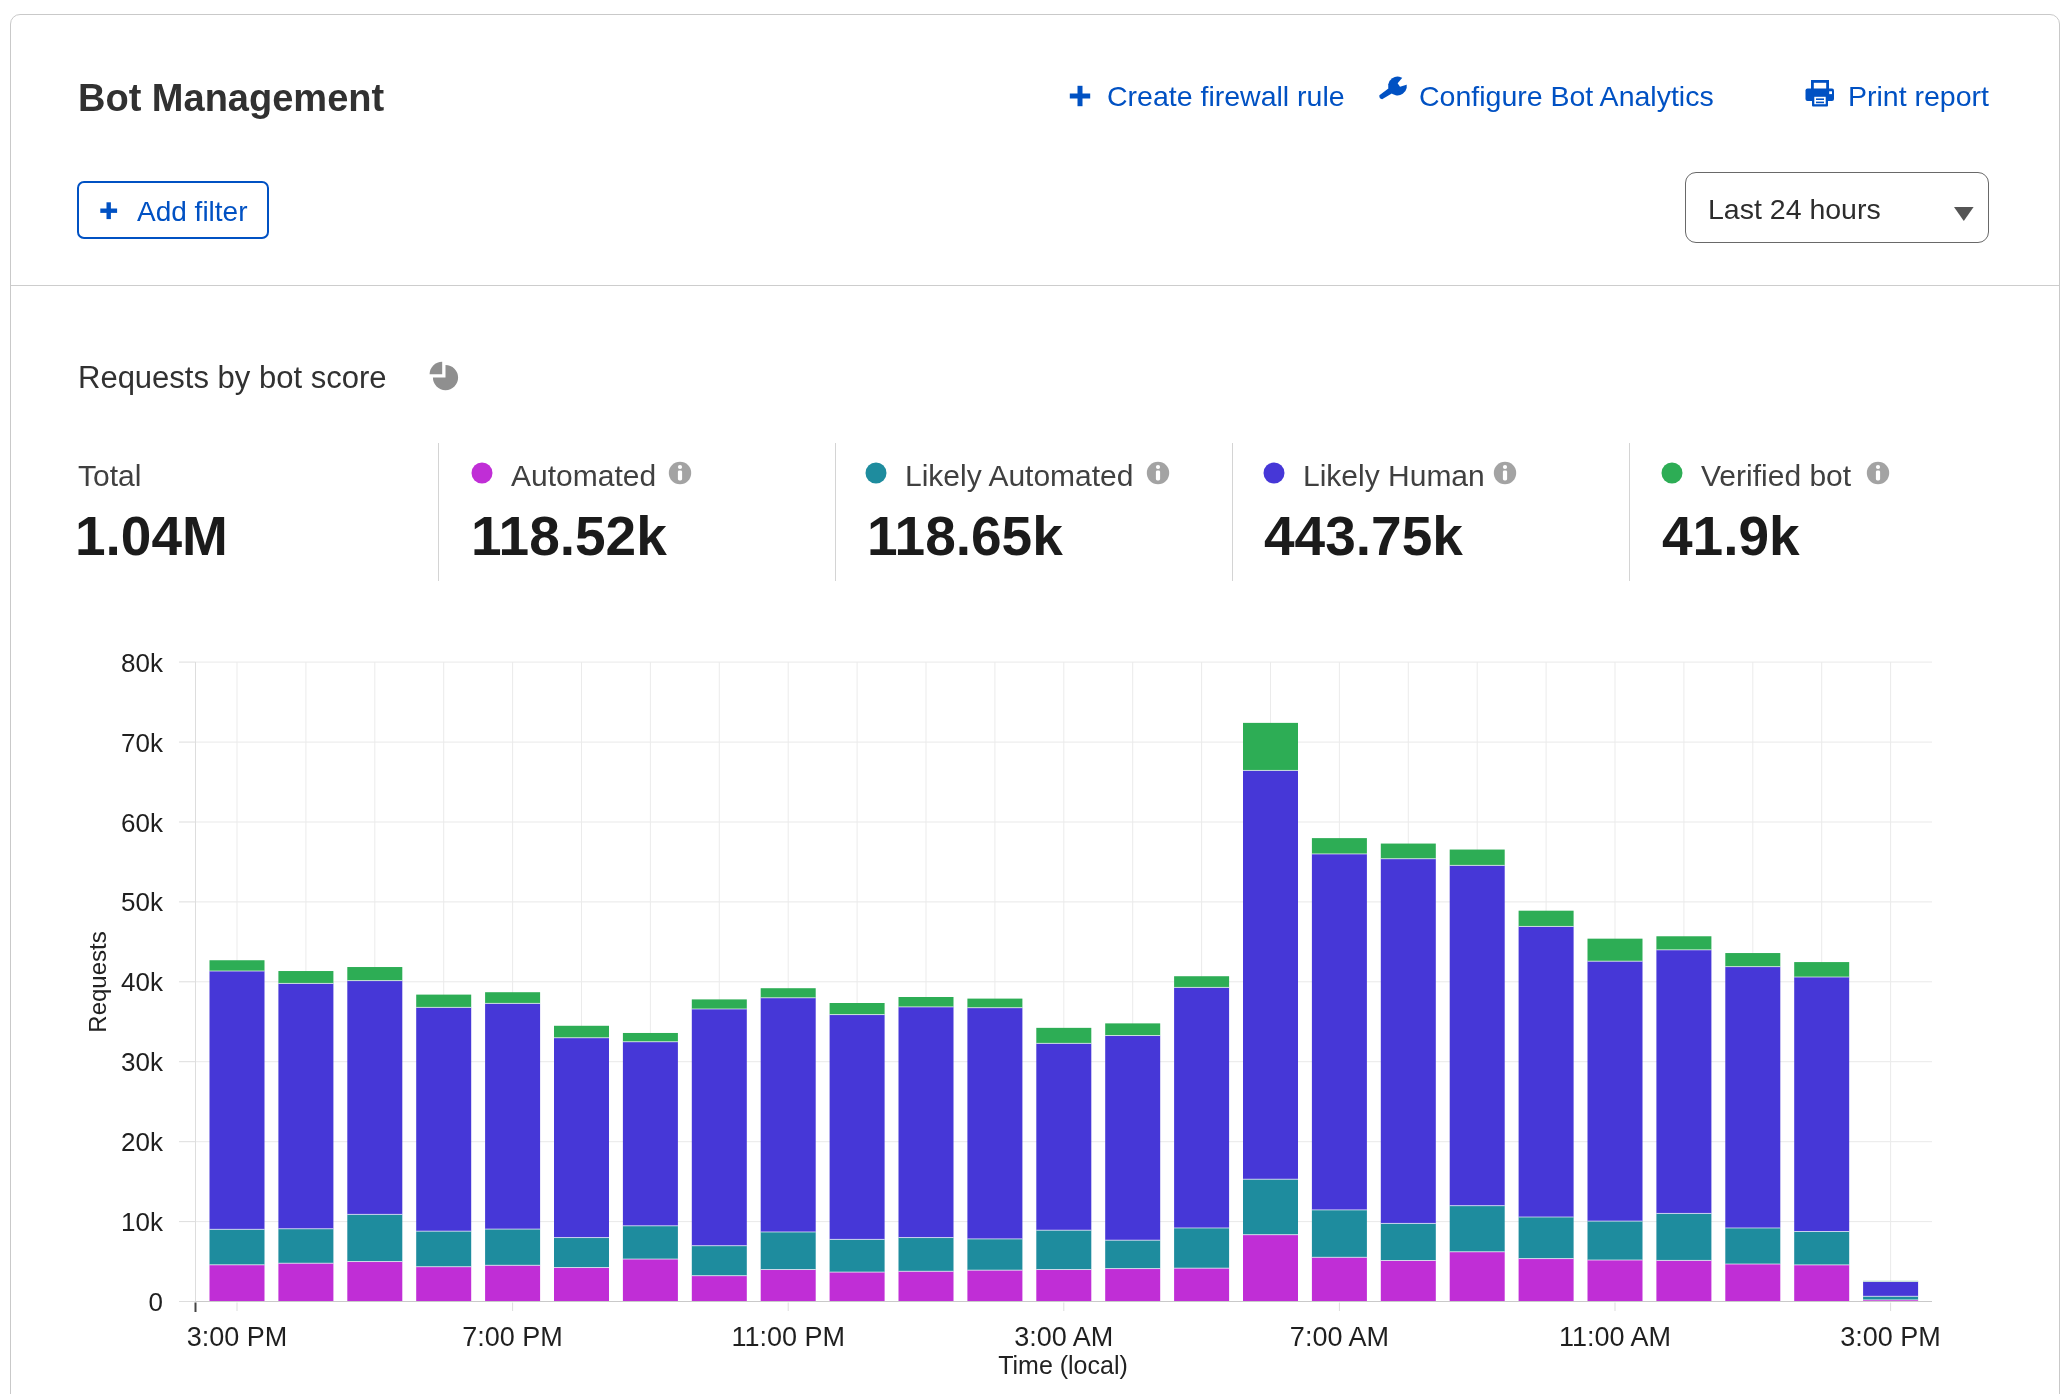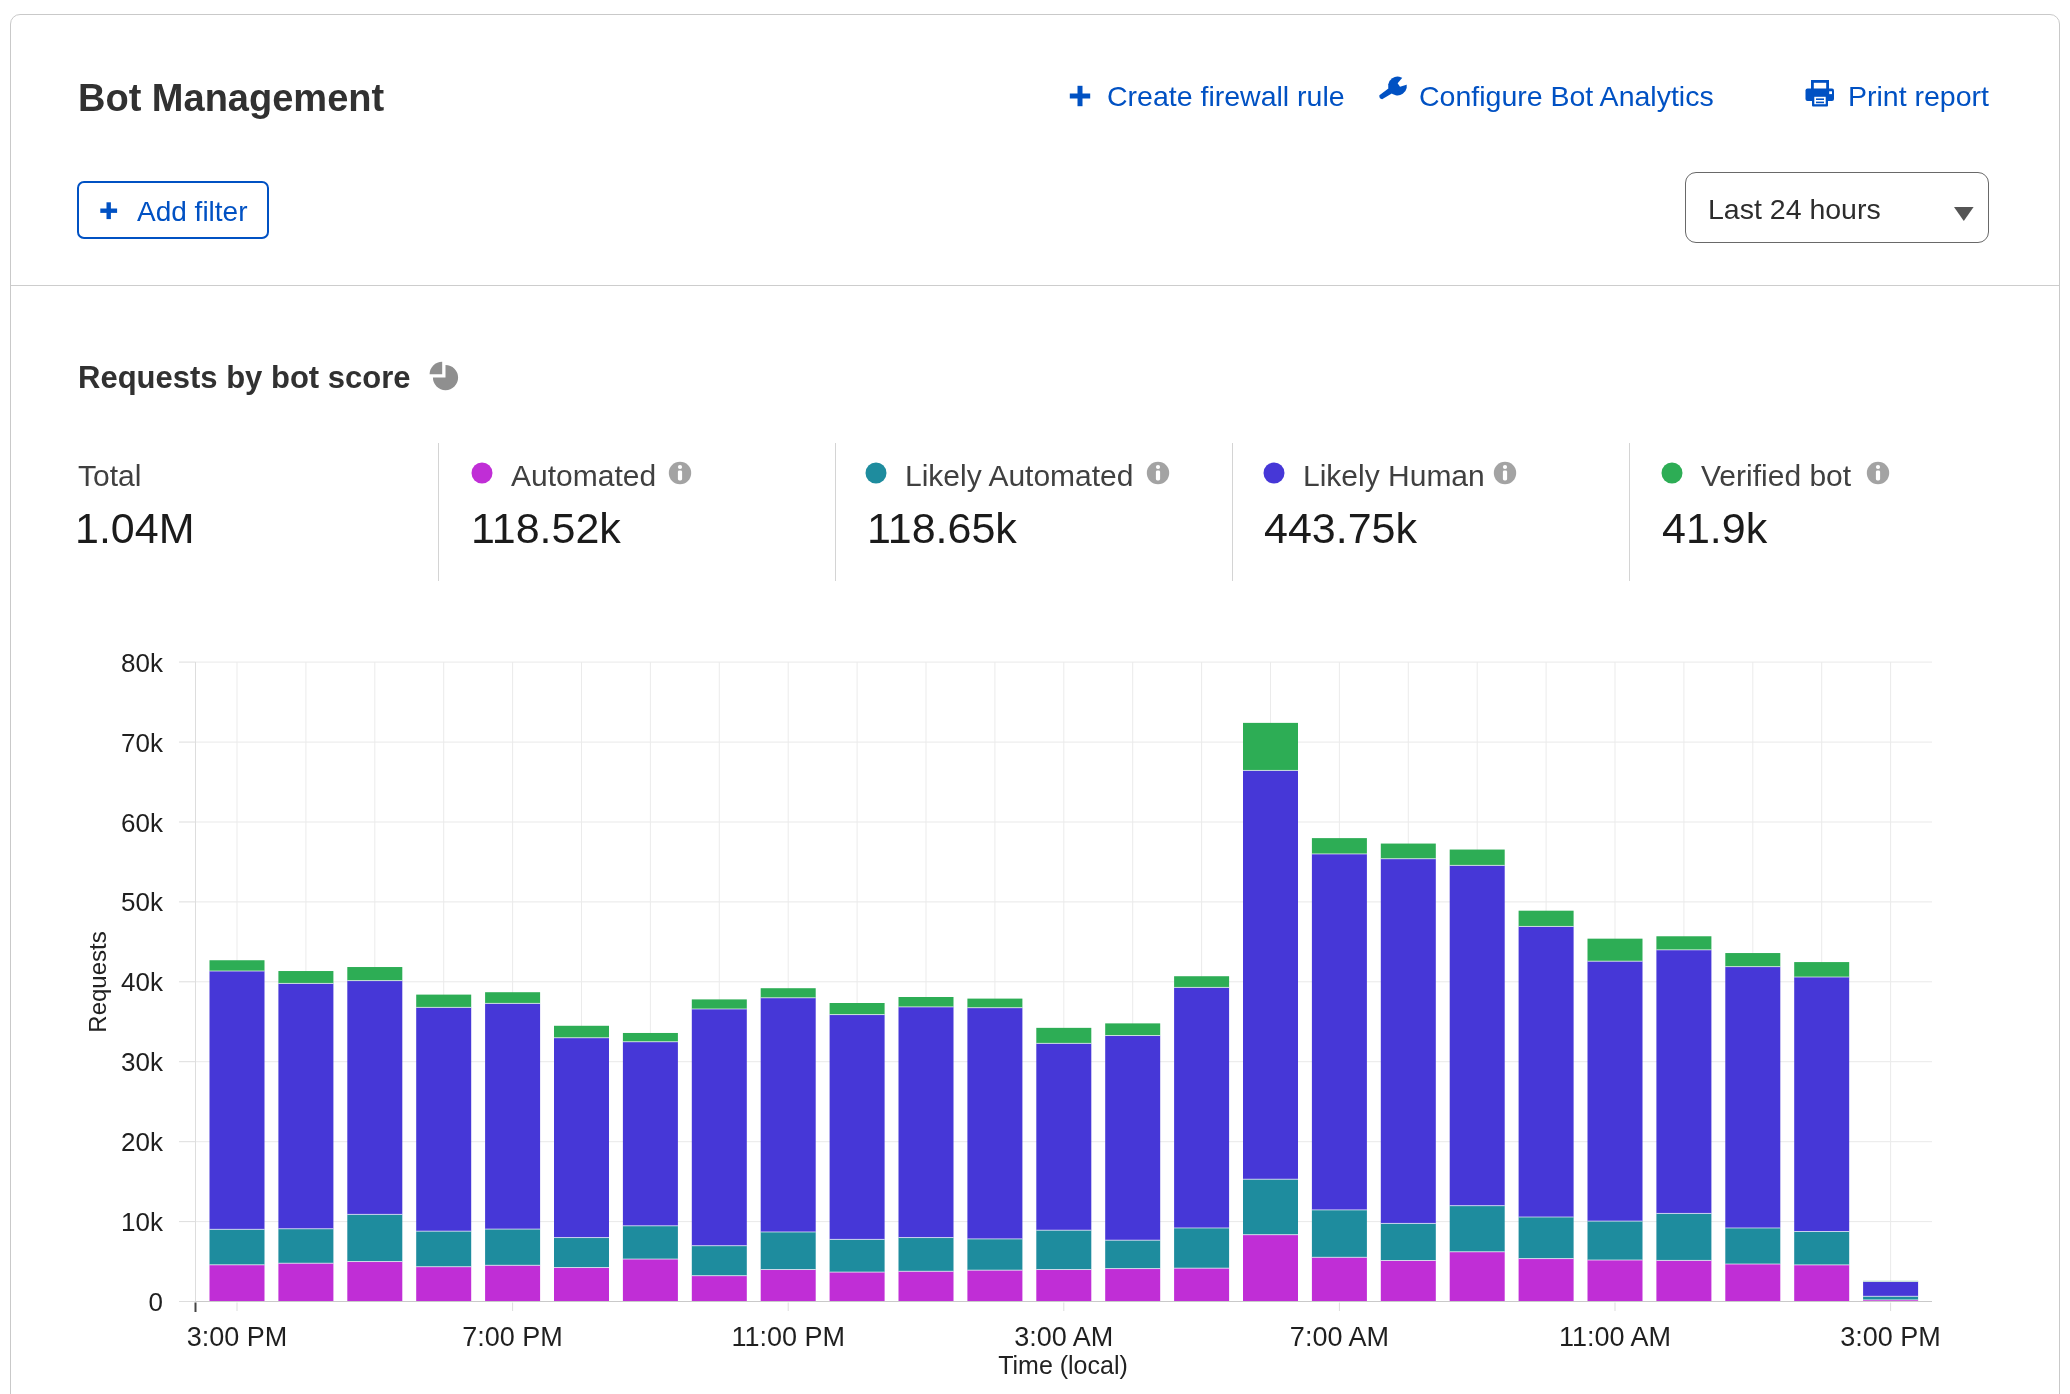--- a/index.html
+++ b/index.html
@@ -1,19 +1,19 @@
 <!DOCTYPE html>
 <html><head><meta charset="utf-8">
 <style>
   html,body{margin:0;padding:0;width:2070px;height:1394px;background:#ffffff;overflow:hidden}
   body{font-family:"Liberation Sans",sans-serif;position:relative;-webkit-font-smoothing:antialiased}
   .a{position:absolute;white-space:nowrap}
   .link{color:#0051c3;font-size:28.5px}
   .lab{font-size:30px;color:#404040}
-  .val{font-size:43px;font-weight:400;color:#1b1b1b}
+  .val{font-size:55px;font-weight:700;color:#1b1b1b}
   .vd{position:absolute;width:1px;height:138px;top:443px;background:#d4d4d4}
 </style></head>
 <body>
 <div class="a" style="left:10px;top:14px;width:2048px;height:1500px;border:1px solid #c9c9c9;border-radius:10px 10px 0 0"></div>
 <div class="a" style="left:11px;top:285px;width:2048px;height:1px;background:#cdcdcd"></div>
 
 <div class="a" style="left:78px;top:77px;font-size:38px;font-weight:700;color:#313131">Bot Management</div>
 
 <div class="a link" style="left:1107px;top:80px">Create firewall rule</div>
 <div class="a link" style="left:1419px;top:80px">Configure Bot Analytics</div>
@@ -24,21 +24,21 @@
     <g stroke="#0051c3" stroke-width="4.4" stroke-linecap="butt">
       <line x1="0.29999999999999893" y1="8.7" x2="17.1" y2="8.7"></line>
       <line x1="8.7" y1="0.29999999999999893" x2="8.7" y2="17.1"></line>
     </g>
   </svg>
 <div class="a link" style="left:137px;top:196px;font-size:28px">Add filter</div>
 
 <div class="a" style="left:1685px;top:172px;width:302px;height:69px;border:1.7px solid #696969;border-radius:11px"></div>
 <div class="a" style="left:1708px;top:193px;font-size:28.5px;color:#2d2d2d">Last 24 hours</div>
 
-<div class="a" style="left:78px;top:360px;font-size:31px;font-weight:700;color:#313131">Requests by bot score</div>
+<div class="a" style="left:78px;top:360px;font-size:31px;font-weight:400;color:#313131">Requests by bot score</div>
 
 <div class="a lab" style="left:78px;top:459px">Total</div>
 <div class="a lab" style="left:511px;top:459px">Automated</div>
 <div class="a lab" style="left:905px;top:459px">Likely Automated</div>
 <div class="a lab" style="left:1303px;top:459px">Likely Human</div>
 <div class="a lab" style="left:1701px;top:459px">Verified bot</div>
 
 <div class="a val" style="left:75px;top:504px">1.04M</div>
 <div class="a val" style="left:471px;top:504px">118.52k</div>
 <div class="a val" style="left:867px;top:504px">118.65k</div>

